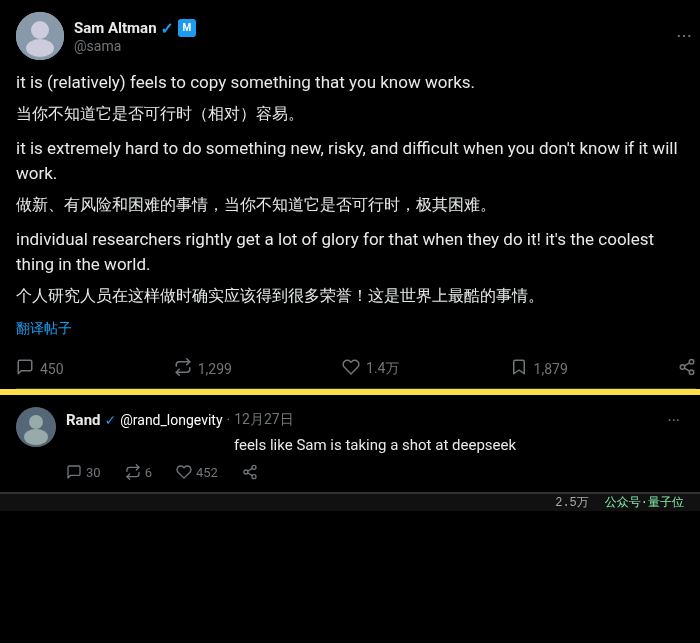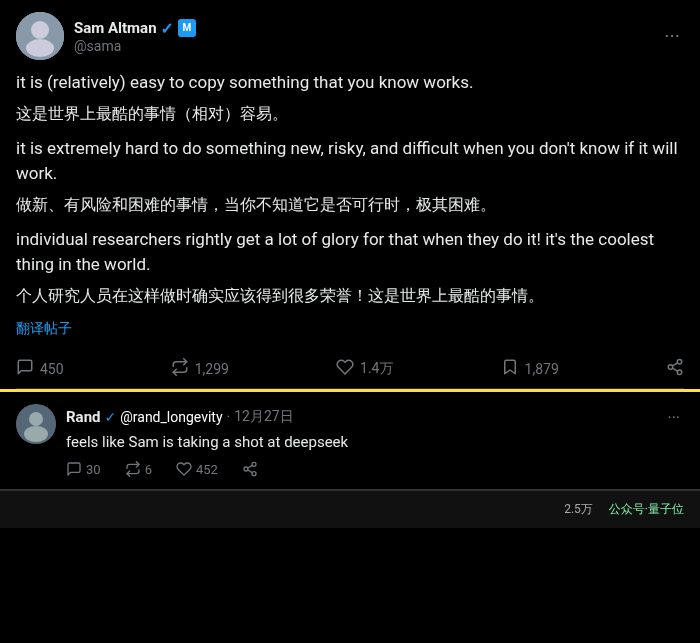--- a/index.html
+++ b/index.html
@@ -5,22 +5,22 @@
     * { margin: 0; padding: 0; box-sizing: border-box; }
     body {
       background: #000;
       color: #e7e9ea;
       font-family: -apple-system, BlinkMacSystemFont, "Segoe UI", Roboto, sans-serif;
       width: 700px;
       min-height: 643px;
       overflow-x: hidden;
     }
     .main-tweet {
-      padding: 12px 16px 0 16px;
-      border-bottom: 3px solid #fde047;
+      padding: 12px 4px 0 16px;
+      border-bottom: 6px solid #fde047;
     }
     .tweet-header {
       display: flex;
       align-items: center;
       justify-content: space-between;
       margin-bottom: 10px;
     }
     .tweet-header-left {
       display: flex;
       align-items: center;
@@ -174,20 +174,21 @@
     }
     .reply-date {
       font-size: 14px;
       color: #71767b;
     }
     .reply-text {
       font-size: 15px;
       line-height: 1.5;
       color: #e7e9ea;
       margin-bottom: 4px;
+      text-align: center;
     }
     .reply-text p { margin-bottom: 4px; }
     .reply-actions {
       display: flex;
       align-items: center;
       gap: 24px;
       color: #71767b;
       font-size: 13px;
       margin-top: 8px;
       text-align: right;
@@ -196,25 +197,26 @@
       display: flex;
       align-items: center;
       gap: 4px;
       cursor: pointer;
     }
     .footer-bar {
       background: #111;
       display: flex;
       align-items: center;
       justify-content: flex-end;
-      padding: 10px 16px;
+      padding: 0 16px;
       gap: 16px;
       border-top: 1px solid #2f3336;
       font-size: 13px;
       color: #aaa;
+      font-family: Liberation Mono, monospace;
     }
     
   </style>
 </head>
 <body>
 
 <div class="main-tweet">
 
   <div class="tweet-header">
     <div class="tweet-header-left">
@@ -232,22 +234,22 @@
           <span class="verified-badge">✓</span>
           <span class="meta-badge">M</span>
         </div>
         <div class="username">@sama</div>
       </div>
     </div>
     <div class="more-icon">···</div>
   </div>
 
   <div class="tweet-content">
-    <p>it is (relatively) easy to copy something that you know works.</p>
-    <p class="chinese">这是世界上最酷的事情（相对）容易。</p>
+    <p>it is (relatively) feels to copy something that you know works.</p>
+    <p class="chinese">当你不知道它是否可行时（相对）容易。</p>
     <p>it is extremely hard to do something new, risky, and difficult when you don't know if it will work.</p>
     <p class="chinese">做新、有风险和困难的事情，当你不知道它是否可行时，极其困难。</p>
     <p>individual researchers rightly get a lot of glory for that when they do it! it's the coolest thing in the world.</p>
     <p class="chinese">个人研究人员在这样做时确实应该得到很多荣誉！这是世界上最酷的事情。</p>
   </div>
 
   <a class="translate-link">翻译帖子</a>
 
 
   <div class="action-bar">

